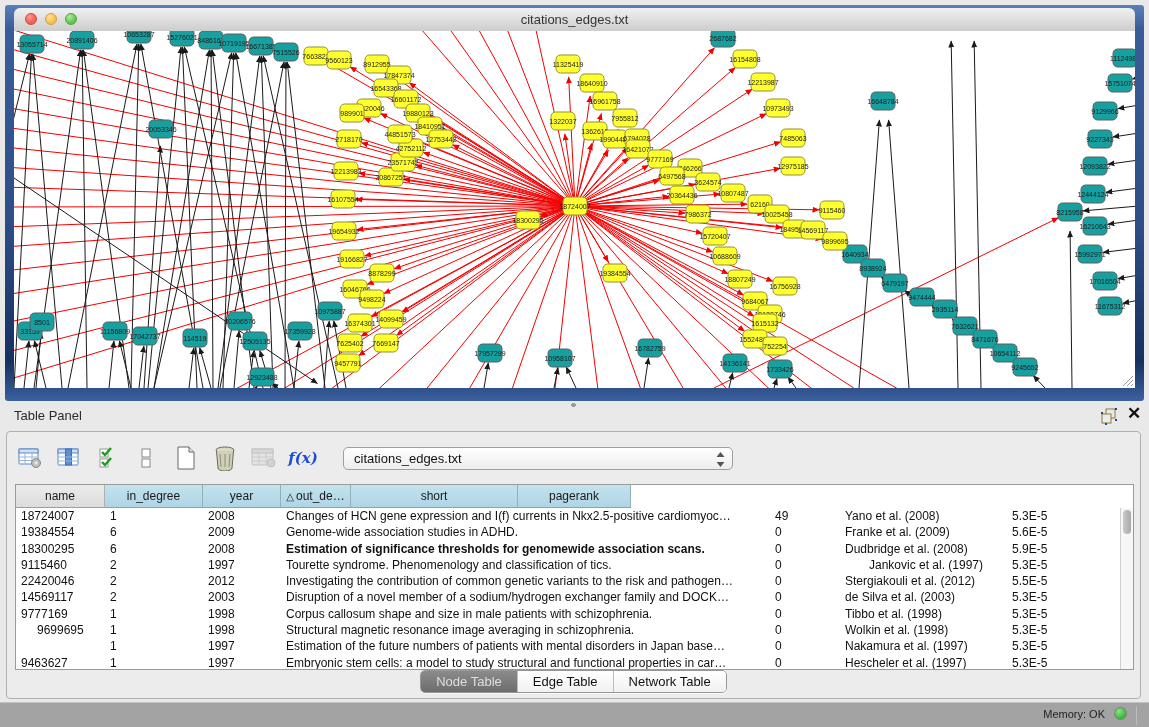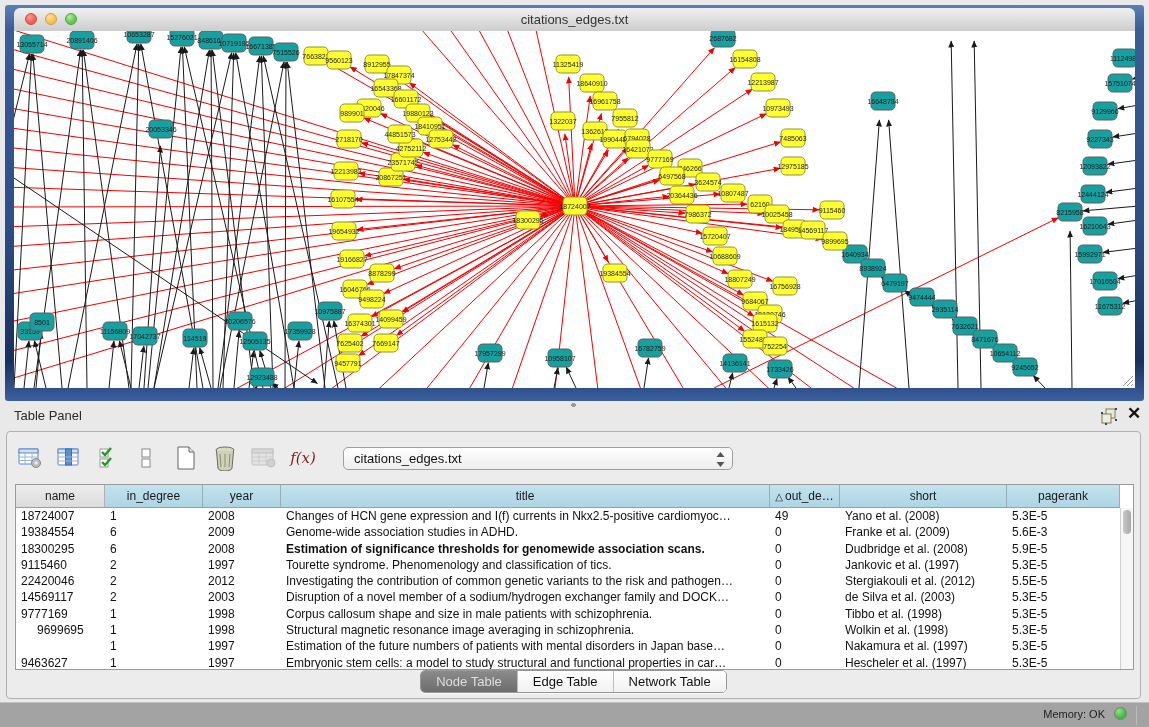--- a/index.html
+++ b/index.html
@@ -52,21 +52,21 @@
   }
   
   #panel-body{
     position:absolute;left:6px;top:431px;width:1135px;height:268px;
     background:#ececec;border:1px solid #b0b0b0;border-radius:4px;box-sizing:border-box;
   }
   .toolbar{
     position:absolute;left:10px;top:8px;height:36px;display:flex;align-items:center;gap:13px;
   }
   .tool{width:26px;height:26px;display:flex;align-items:center;justify-content:center;cursor:pointer;}
-  .fx{font-family:"DejaVu Serif",serif;font-style:italic;font-weight:normal;font-size:15px;color:#7f1d1d;}
+  .fx{font-family:"DejaVu Serif",serif;font-style:italic;font-weight:bold;font-size:15px;color:#1d4ed8;}
   .select{
     position:relative;margin-left:14px;width:390px;height:23px;
     background:linear-gradient(#ffffff,#ededed);
     border:1px solid #9f9f9f;border-radius:5px;box-sizing:border-box;
     font-size:13px;color:#111;line-height:21px;padding-left:10px;cursor:pointer;
   }
   .stepper{position:absolute;right:7px;top:4px;}
   
   #table-wrap{
     position:absolute;left:8px;top:52px;width:1119px;height:186px;
@@ -870,21 +870,20 @@
             <path d="M4.5 15 L8.5 10 H0.5 z" fill="#555"></path>
         </svg>
       </div>
     </div>
 
     <div id="table-wrap">
       <div id="thead">
           <div class="th gray" style="width: 89px;"><span>name</span></div>
           <div class="th" style="width: 98px;"><span>in_degree</span></div>
           <div class="th" style="width: 78px;"><span>year</span></div>
-          <div class="th" style="width: 489px;"><span>title</span></div>
           <div class="th" style="width: 70px;"><span class="sort-arrow">△</span><span>out_de…</span></div>
           <div class="th" style="width: 167px;"><span>short</span></div>
           <div class="th" style="width: 113px;"><span>pagerank</span></div>
         </div>
       <div id="tbody">
           <div class="tr">
             <div class="td" style="width: 89px;">18724007</div>
             <div class="td" style="width: 98px;">1</div>
             <div class="td" style="width: 78px;">2008</div>
             <div class="td" style="width: 489px;">Changes of HCN gene expression and I(f) currents in Nkx2.5-positive cardiomyoc…</div>
@@ -892,38 +891,38 @@
             <div class="td" style="width: 167px;">Yano et al. (2008)</div>
             <div class="td" style="width: 113px;">5.3E-5</div>
           </div>
           <div class="tr">
             <div class="td" style="width: 89px;">19384554</div>
             <div class="td" style="width: 98px;">6</div>
             <div class="td" style="width: 78px;">2009</div>
             <div class="td" style="width: 489px;">Genome-wide association studies in ADHD.</div>
             <div class="td" style="width: 70px;">0</div>
             <div class="td" style="width: 167px;">Franke et al. (2009)</div>
-            <div class="td" style="width: 113px;">5.6E-3</div>
+            <div class="td" style="width: 113px;">5.6E-5</div>
           </div>
           <div class="tr">
             <div class="td" style="width: 89px;">18300295</div>
             <div class="td" style="width: 98px;">6</div>
             <div class="td" style="width: 78px;">2008</div>
             <div class="td" style="width: 489px; font-weight: bold;">Estimation of significance thresholds for genomewide association scans.</div>
             <div class="td" style="width: 70px;">0</div>
             <div class="td" style="width: 167px;">Dudbridge et al. (2008)</div>
             <div class="td" style="width: 113px;">5.9E-5</div>
           </div>
           <div class="tr">
             <div class="td" style="width: 89px;">9115460</div>
             <div class="td" style="width: 98px;">2</div>
             <div class="td" style="width: 78px;">1997</div>
             <div class="td" style="width: 489px;">Tourette syndrome. Phenomenology and classification of tics.</div>
             <div class="td" style="width: 70px;">0</div>
-            <div class="td" style="width: 167px;">Jankovic et al. (1997)</div>
+            <div class="td" style="width: 167px; text-align: center;">Jankovic et al. (1997)</div>
             <div class="td" style="width: 113px;">5.3E-5</div>
           </div>
           <div class="tr">
             <div class="td" style="width: 89px;">22420046</div>
             <div class="td" style="width: 98px;">2</div>
             <div class="td" style="width: 78px;">2012</div>
             <div class="td" style="width: 489px;">Investigating the contribution of common genetic variants to the risk and pathogen…</div>
             <div class="td" style="width: 70px;">0</div>
             <div class="td" style="width: 167px;">Stergiakouli et al. (2012)</div>
             <div class="td" style="width: 113px;">5.5E-5</div>

